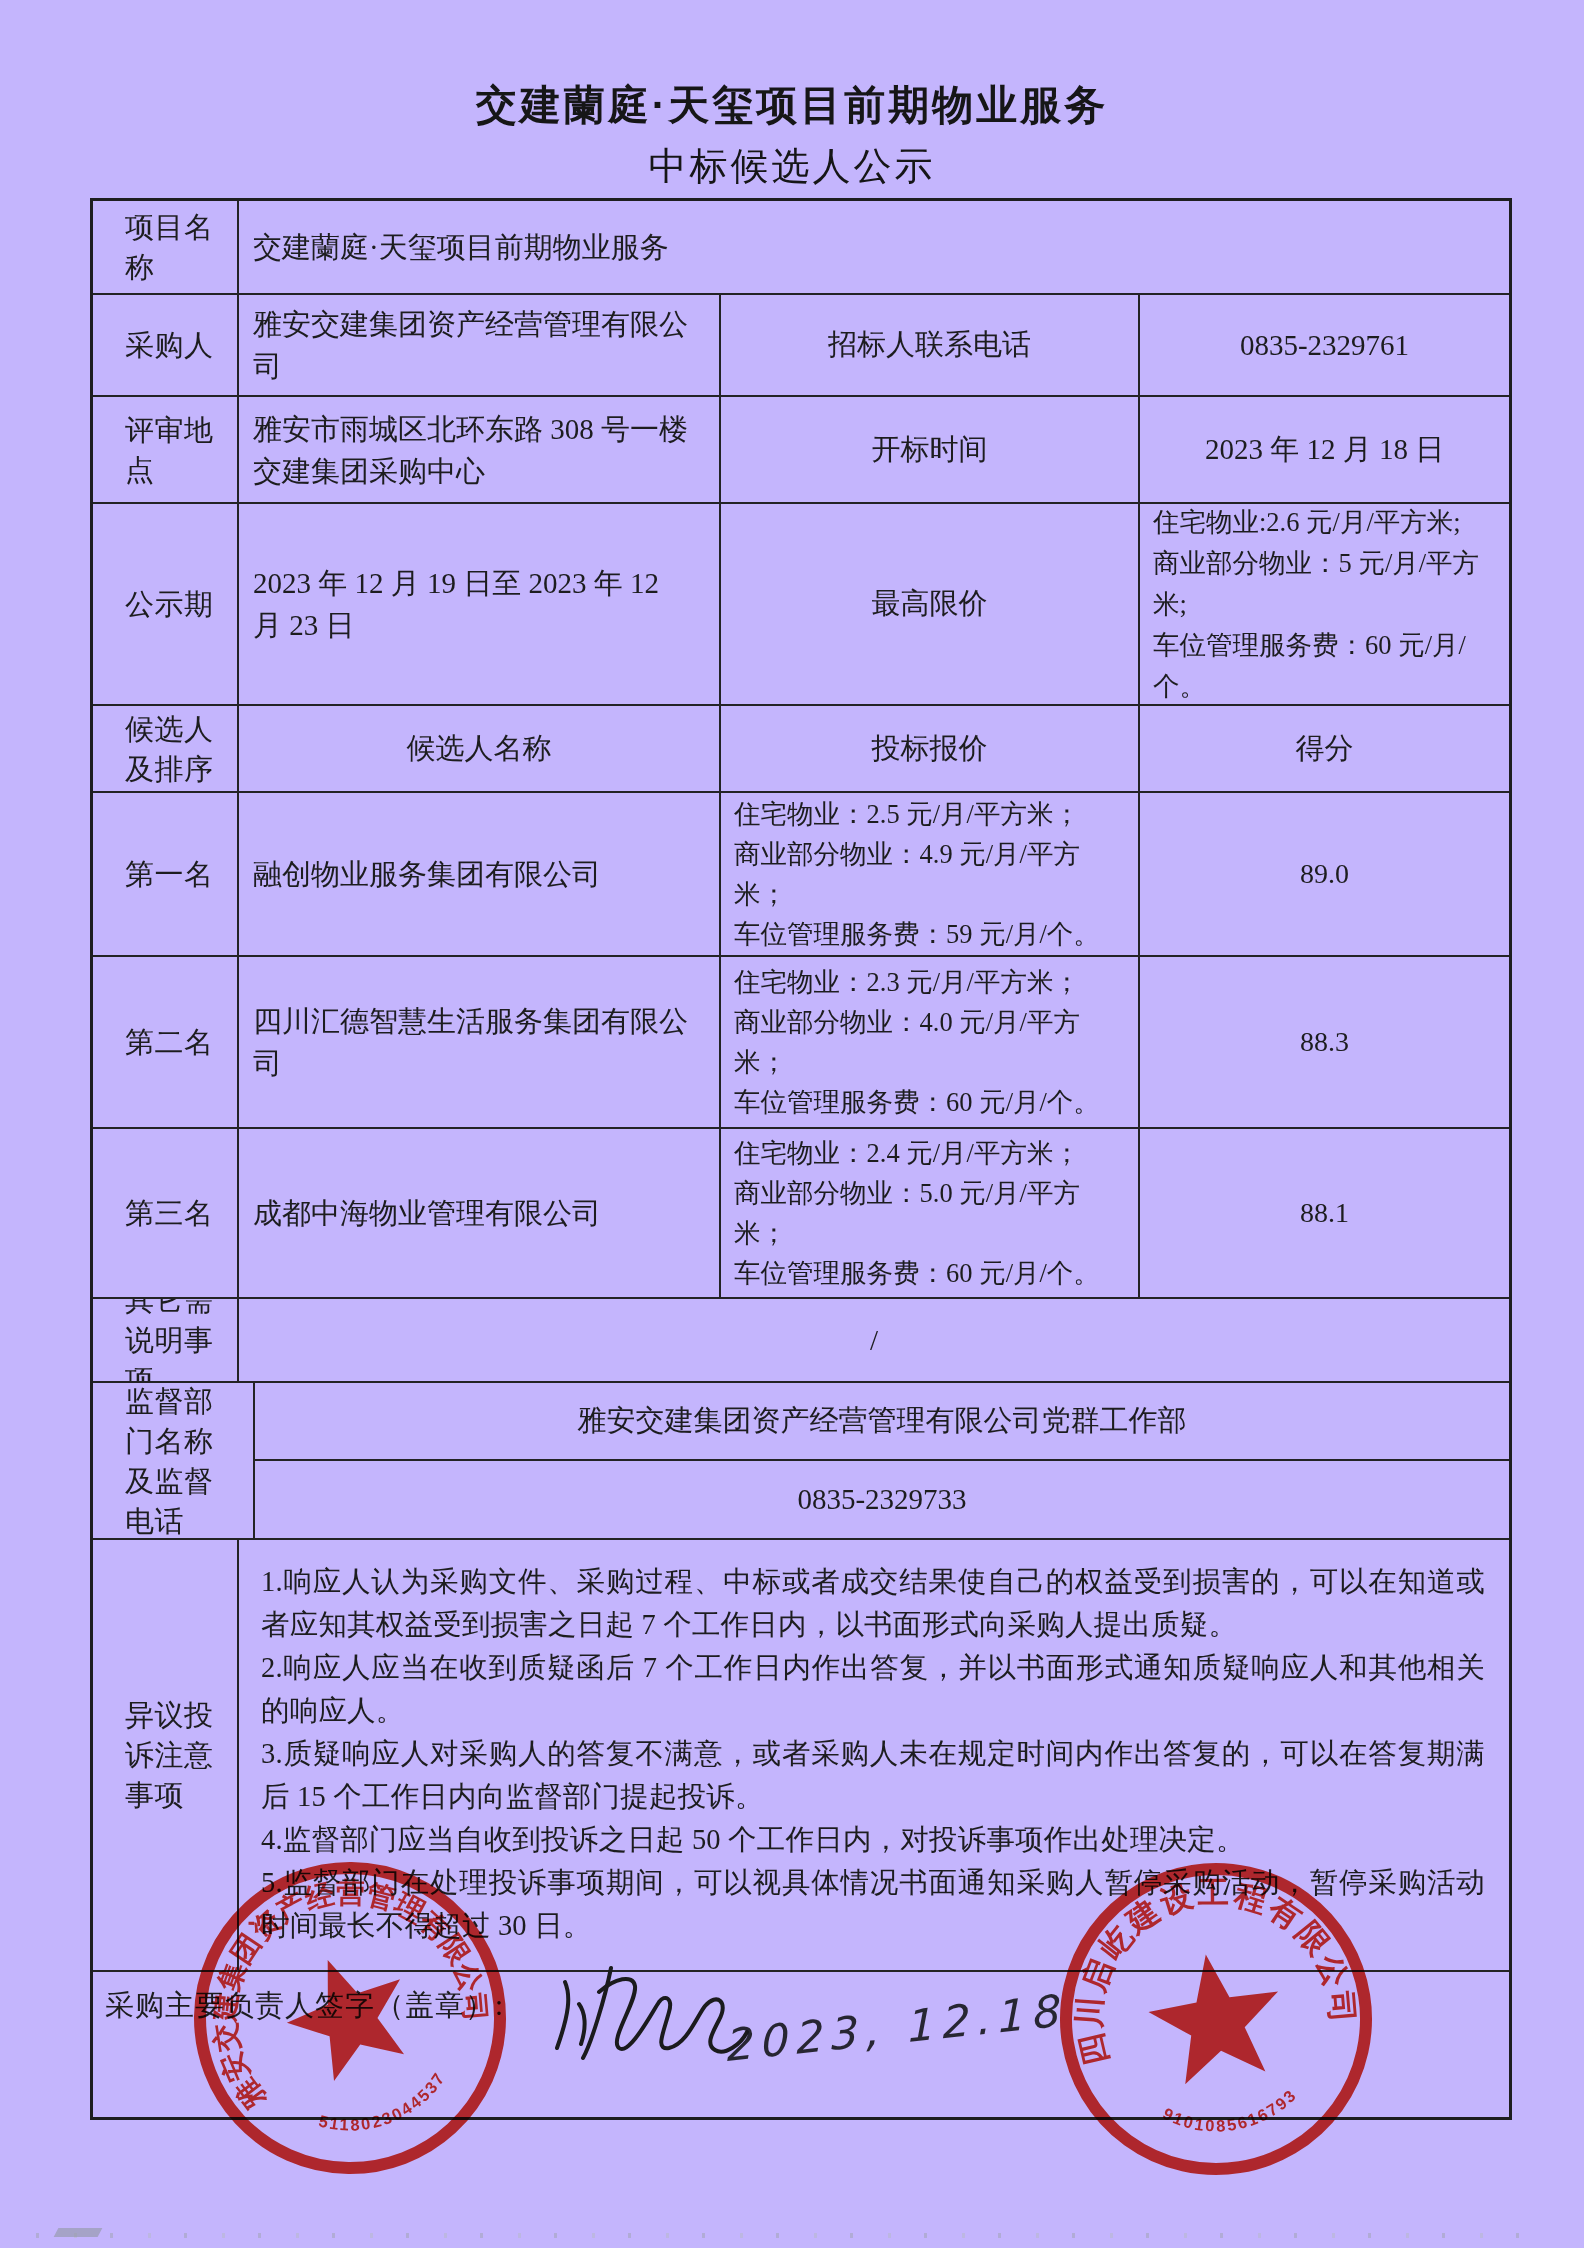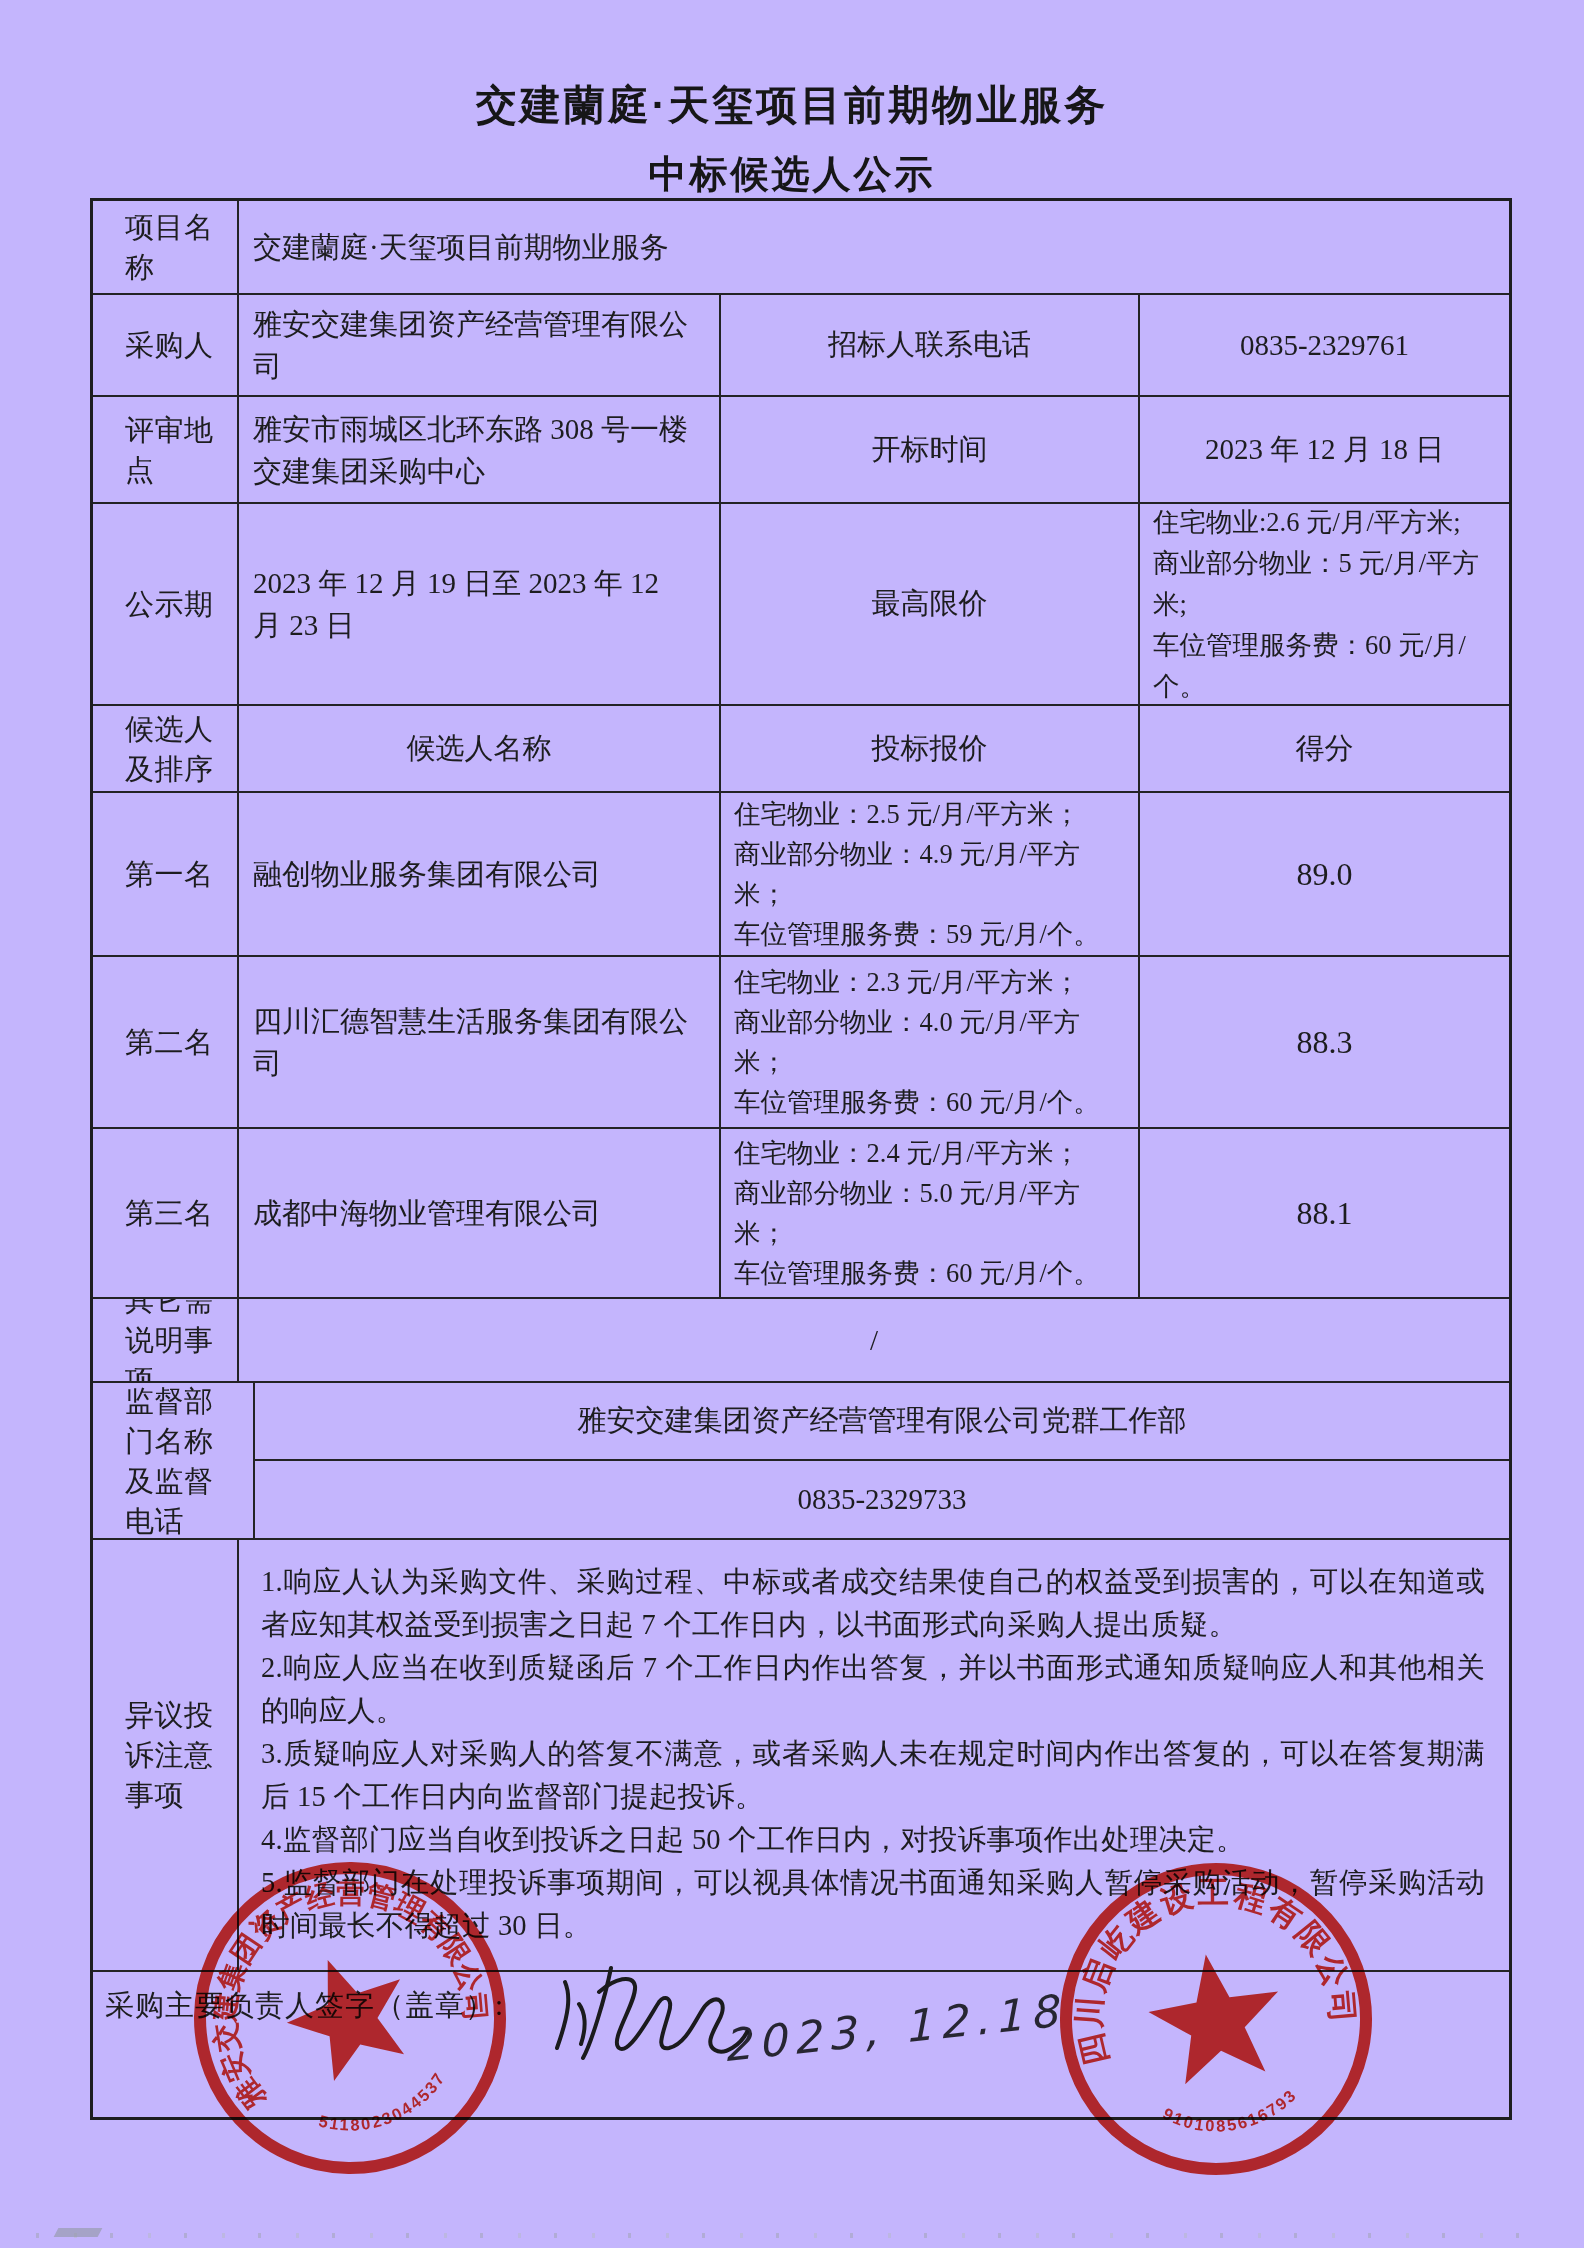--- a/index.html
+++ b/index.html
@@ -6,23 +6,23 @@
   .page{
     position:relative;width:1584px;height:2248px;background:#c4b5fd;overflow:hidden;
     font-family:"Liberation Serif","DejaVu Serif",serif;color:#1d1d1f;
   }
   .doc-title{
     position:absolute;top:78px;left:0;width:100%;text-align:center;
     font-family:"Liberation Sans","DejaVu Sans",sans-serif;
     font-weight:bold;font-size:41px;letter-spacing:3px;color:#161617;
   }
   .doc-subtitle{
-    position:absolute;top:149px;left:0;width:100%;text-align:center;
+    position:absolute;top:141px;left:0;width:100%;text-align:center;
     font-family:"Liberation Sans","DejaVu Sans",sans-serif;
-    font-weight:bold;font-size:38px;letter-spacing:3px;color:#161617;
+    font-weight:normal;font-size:38px;letter-spacing:3px;color:#161617;
   }
   .tbl{
     position:absolute;left:90px;top:198px;width:1422px;
     border:3px solid #1e1e20;box-sizing:border-box;background:transparent;
   }
   .row{display:flex;border-top:2px solid #232325;}
   .row.first{border-top:none;}
   .c{border-left:2px solid #232325;box-sizing:border-box;display:flex;align-items:center;height:100%;overflow:hidden;font-size:29px;}
   .c.nb{border-left:none;padding-left:32px;}
   .w1{width:144px;flex:none;}
@@ -31,21 +31,21 @@
   .wf{flex:1;}
   .r1{height:92px}.r2{height:100px}.r3{height:105px}.r4{height:200px}.r5{height:85px}
   .r6{height:162px}.r7{height:170px}.r8{height:168px}.r9{height:82px}.r10{height:155px}
   .r11{height:430px}.r12{height:145px}
   .lab{padding:0 8px 0 13px;line-height:40px;letter-spacing:0.5px;}
   .leftpad{padding:0 26px 0 14px;line-height:42px;}
   .center{justify-content:center;text-align:right;}
   .lines{width:100%;padding:4px 8px 4px 13px;box-sizing:border-box;}
   .lines .ln{line-height:41px;font-size:26.5px;}
   .bid .ln{line-height:40px;}
-  .score{font-size:32px;}
+  .score{font-size:28px;}
   .supwrap{flex-direction:column;align-items:stretch;padding:0;display:flex;margin-left:16px;}
   .sup-top{height:78px;border-bottom:2px solid #232325;display:flex;align-items:center;justify-content:center;box-sizing:border-box;font-size:29px;}
   .sup-bot{flex:1;display:flex;align-items:center;justify-content:center;font-size:29px;}
   .objcell{align-items:flex-start;}
   .obj-body{padding:20px 24px 8px 22px;width:100%;box-sizing:border-box;}
   .obj-p{font-size:28.5px;line-height:43px;text-align:justify;letter-spacing:0.2px;}
   .signrow{display:block;position:relative;}
   .sign-label{position:absolute;left:12px;top:14px;font-size:29px;letter-spacing:1px;}
   .stamp{position:absolute;mix-blend-mode:multiply;opacity:0.92;}
   .stamp-left{left:185px;top:1853px;width:330px;height:330px;transform:rotate(-21deg);}

